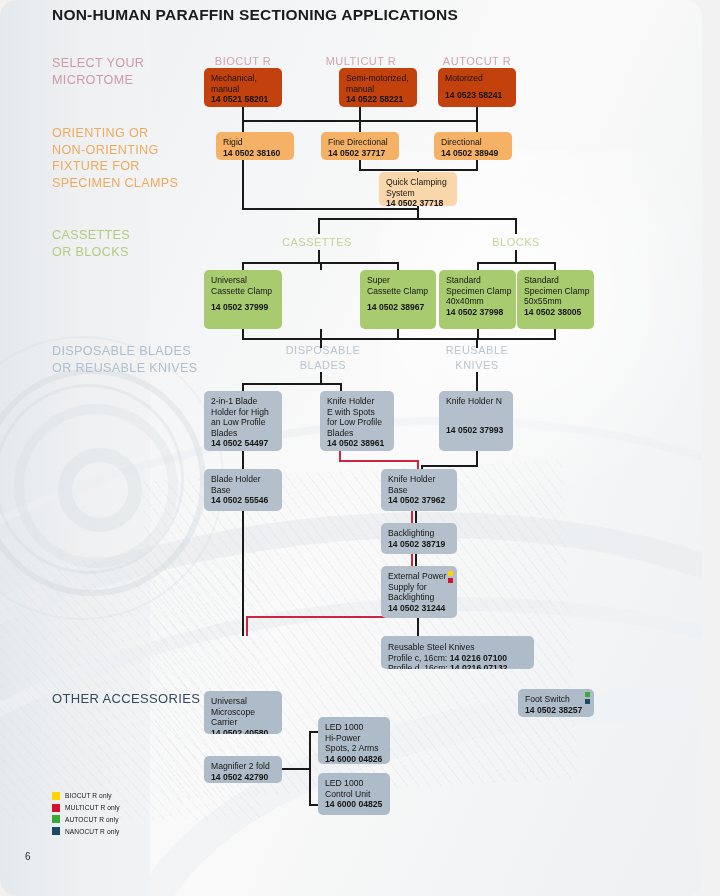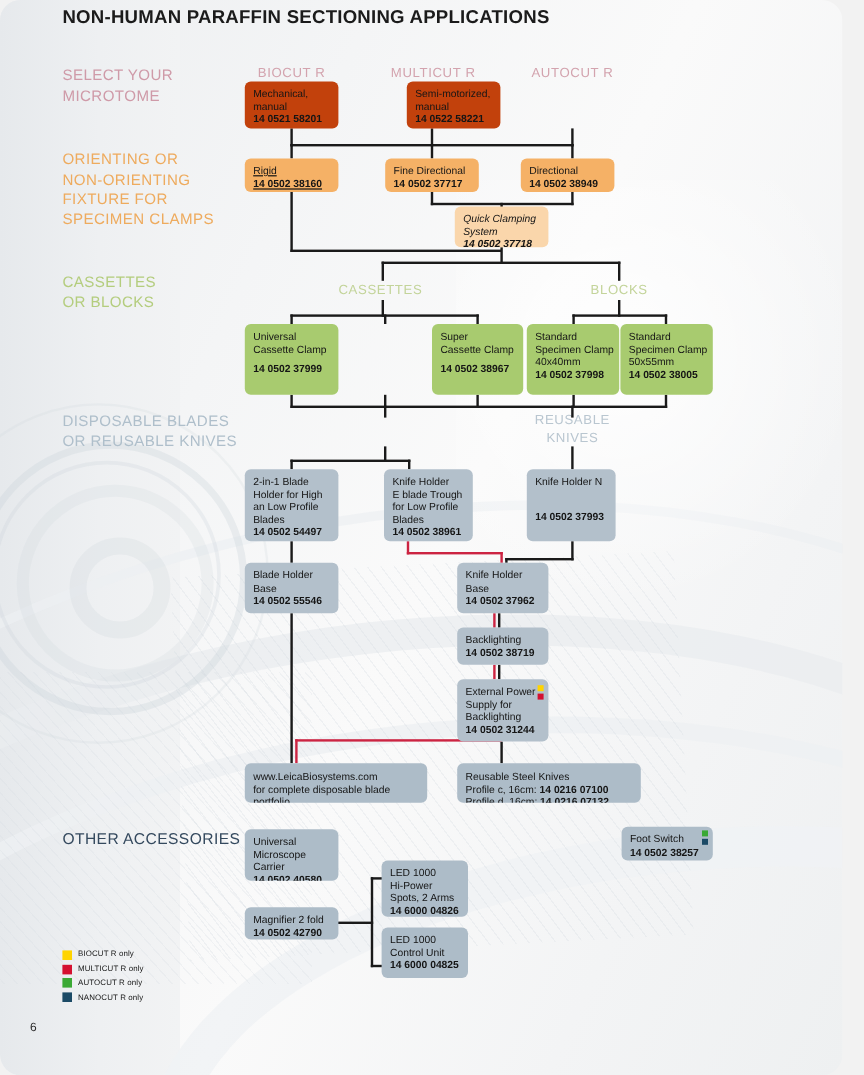--- a/index.html
+++ b/index.html
@@ -180,20 +180,22 @@
 OR REUSABLE KNIVES</div>
     <div class="catlabel cat-other">OTHER ACCESSORIES</div>
 
     <div class="colhead ch-pink" style="left:198px;top:54px;width:90px;">BIOCUT R</div>
     <div class="colhead ch-pink" style="left:314px;top:54px;width:94px;">MULTICUT R</div>
     <div class="colhead ch-pink" style="left:432px;top:54px;width:90px;">AUTOCUT R</div>
 
     <div class="colhead ch-green" style="left:272px;top:235px;width:90px;">CASSETTES</div>
     <div class="colhead ch-green" style="left:471px;top:235px;width:90px;">BLOCKS</div>
 
+    <div class="colhead ch-grey" style="left:278px;top:343px;width:90px;white-space:pre-line;">DISPOSABLE
+BLADES</div>
     <div class="colhead ch-grey" style="left:430px;top:343px;width:94px;white-space:pre-line;">REUSABLE
 KNIVES</div>
 
     <div class="ln-v" style="left:242px;top:107px;height:15px;"></div>
     <div class="ln-v" style="left:359px;top:107px;height:15px;"></div>
     <div class="ln-v" style="left:476px;top:107px;height:15px;"></div>
     <div class="ln-h" style="left:242px;top:120px;width:236px;"></div>
     <div class="ln-v" style="left:242px;top:120px;height:12px;"></div>
     <div class="ln-v" style="left:359px;top:120px;height:12px;"></div>
     <div class="ln-v" style="left:476px;top:120px;height:12px;"></div>
@@ -268,35 +270,40 @@
     <div class="box pink" style="left:204px;top:68px;width:78px;height:39px;">
       <span class="ln">Mechanical,</span>
       <span class="ln">manual</span>
       <span class="code">14 0521 58201</span>
     </div>
     <div class="box pink" style="left:321px;top:68px;width:78px;height:39px;margin-left:18px;">
       <span class="ln">Semi-motorized,</span>
       <span class="ln">manual</span>
       <span class="code">14 0522 58221</span>
     </div>
-
-    <div class="box orange" style="left:204px;top:132px;width:78px;height:28px;text-decoration:underline;">
+    <div class="box pink" style="left:438px;top:68px;width:78px;height:39px;">
+      <span class="ln">Motorized</span>
+      <span class="spacer"></span>
+      <span class="code">14 0523 58241</span>
+    </div>
+
+    <div class="box orange" style="left:216px;top:132px;width:78px;height:28px;">
       <span class="ln">Rigid</span>
       <span class="code">14 0502 38160</span>
     </div>
     <div class="box orange" style="left:321px;top:132px;width:78px;height:28px;">
       <span class="ln">Fine Directional</span>
       <span class="code">14 0502 37717</span>
     </div>
     <div class="box orange" style="left:434px;top:132px;width:78px;height:28px;">
       <span class="ln">Directional</span>
       <span class="code">14 0502 38949</span>
     </div>
 
-    <div class="box orangelt" style="left:379px;top:172px;width:78px;height:34px;font-style:italic;">
+    <div class="box orangelt" style="left:379px;top:172px;width:78px;height:34px;">
       <span class="ln">Quick Clamping</span>
       <span class="ln">System</span>
       <span class="code">14 0502 37718</span>
     </div>
 
     <div class="box green" style="left:204px;top:270px;width:78px;height:59px;">
       <span class="ln">Universal</span>
       <span class="ln">Cassette Clamp</span>
       <span class="spacer"></span>
       <span class="code">14 0502 37999</span>
@@ -322,21 +329,21 @@
 
     <div class="box grey" style="left:204px;top:391px;width:78px;height:60px;">
       <span class="ln">2-in-1 Blade</span>
       <span class="ln">Holder for High</span>
       <span class="ln">an Low Profile</span>
       <span class="ln">Blades</span>
       <span class="code">14 0502 54497</span>
     </div>
     <div class="box grey" style="left:320px;top:391px;width:74px;height:60px;">
       <span class="ln">Knife Holder</span>
-      <span class="ln">E blade Trough</span>
+      <span class="ln">E with Spots</span>
       <span class="ln">for Low Profile</span>
       <span class="ln">Blades</span>
       <span class="code">14 0502 38961</span>
     </div>
     <div class="box grey" style="left:439px;top:391px;width:74px;height:60px;">
       <span class="ln">Knife Holder N</span>
       <span class="spacer"></span>
       <span class="spacer"></span>
       <span class="spacer"></span>
       <span class="code">14 0502 37993</span>
@@ -358,25 +365,20 @@
     </div>
     <div class="box grey" style="left:381px;top:566px;width:76px;height:52px;">
       <span class="ln">External Power</span>
       <span class="ln">Supply for</span>
       <span class="ln">Backlighting</span>
       <span class="code">14 0502 31244</span>
       <span class="chip yellow" style="right:4px;top:5px;"></span>
       <span class="chip crimson" style="right:4px;top:12px;"></span>
     </div>
 
-    <div class="box greyb" style="left:204px;top:636px;width:152px;height:33px;padding-top:6px;">
-      <span class="ln">www.LeicaBiosystems.com</span>
-      <span class="ln">for complete disposable blade</span>
-      <span class="ln">portfolio</span>
-    </div>
     <div class="box greyb" style="left:381px;top:636px;width:153px;height:33px;padding-top:6px;">
       <span class="ln">Reusable Steel Knives</span>
       <span class="ln"><span>Profile c, 16cm:</span> <span class="code">14 0216 07100</span></span>
       <span class="ln"><span>Profile d, 16cm:</span> <span class="code">14 0216 07132</span></span>
     </div>
 
     <div class="box greyb" style="left:204px;top:691px;width:78px;height:43px;">
       <span class="ln">Universal</span>
       <span class="ln">Microscope</span>
       <span class="ln">Carrier</span>

